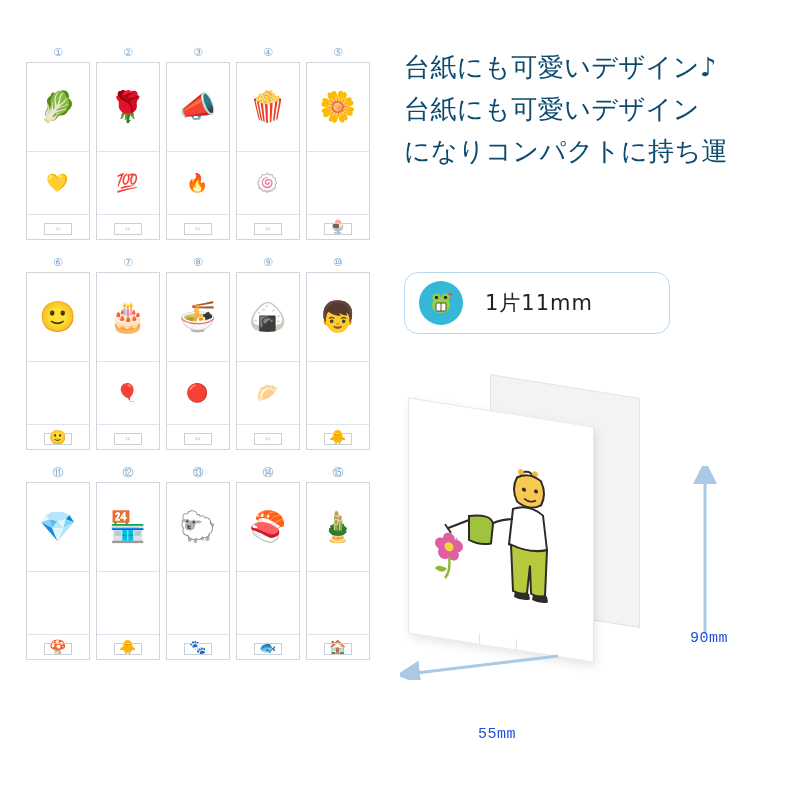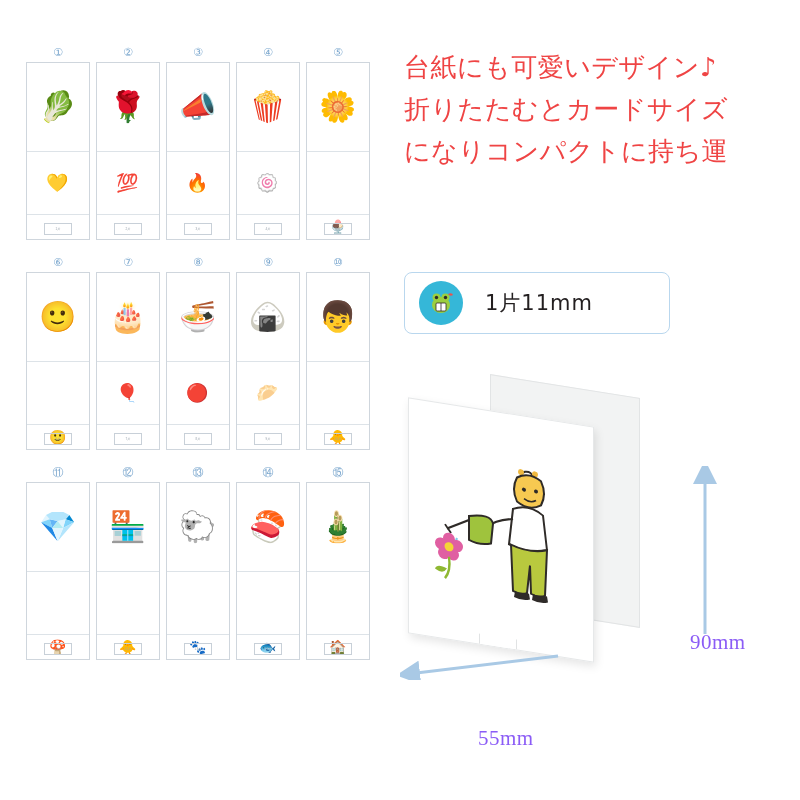--- a/index.html
+++ b/index.html
@@ -90,33 +90,33 @@
 
   
   #copy-block {
     position: absolute;
     left: 404px;
     top: 46px;
     width: 372px;
     font-family: "DejaVu Sans", sans-serif;
     font-size: 26px;
     line-height: 42px;
-    color: #ef4444;
+    color: #0c4a6e;
     letter-spacing: .5px;
   }
 
   
   #size-callout {
     position: absolute;
     left: 404px;
     top: 272px;
     width: 266px;
     height: 62px;
     border: 1.5px solid #b9d7ee;
-    border-radius: 8px;
+    border-radius: 14px;
     display: flex;
     align-items: center;
     box-sizing: border-box;
     padding-left: 14px;
   }
   #callout-badge {
     width: 44px;
     height: 44px;
     border-radius: 50%;
     background: #35b7d8;
@@ -180,23 +180,23 @@
     position: absolute;
     left: 22px;
     top: 46px;
     width: 148px;
     height: 150px;
   }
 
   
   .dim-label {
     position: absolute;
-    font-family: Liberation Serif, serif;
-    font-size: 21px;
-    color: #8b5cf6;
+    font-family: Liberation Mono, monospace;
+    font-size: 15px;
+    color: #1d4ed8;
     letter-spacing: .5px;
   }
   #label-height { left: 690px; top: 630px; }
   #label-width  { left: 458px; top: 726px; margin-left: 20px; }
   .arrow-svg { position: absolute; }
   #arrow-height { left: 690px; top: 466px; }
   #arrow-width  { left: 400px; top: 650px; }
 </style>
 </head>
 <body>
@@ -430,21 +430,21 @@
             <span class="art xs">🏠</span>
             <div class="card-tag" style="position: absolute; bottom: 4px;">15片</div>
           </div>
         </div>
       </div>
     </div>
   </div>
 
 <div id="copy-block">
     <div>台紙にも可愛いデザイン♪</div>
-    <div>折りたたむとカードサイズ</div>
+    <div>台紙にも可愛いデザイン</div>
     <div>になりコンパクトに持ち運</div>
   </div>
 
 <div id="size-callout">
   <div id="callout-badge">
     <svg width="30" height="30" viewBox="0 0 30 30" aria-hidden="true">
       <ellipse cx="15" cy="17" rx="9" ry="8" fill="#9ccf3f"></ellipse>
       <circle cx="10.5" cy="9.5" r="4" fill="#9ccf3f"></circle>
       <circle cx="19.5" cy="9.5" r="4" fill="#9ccf3f"></circle>
       <circle cx="10.5" cy="9.5" r="1.7" fill="#2d2a26"></circle>

